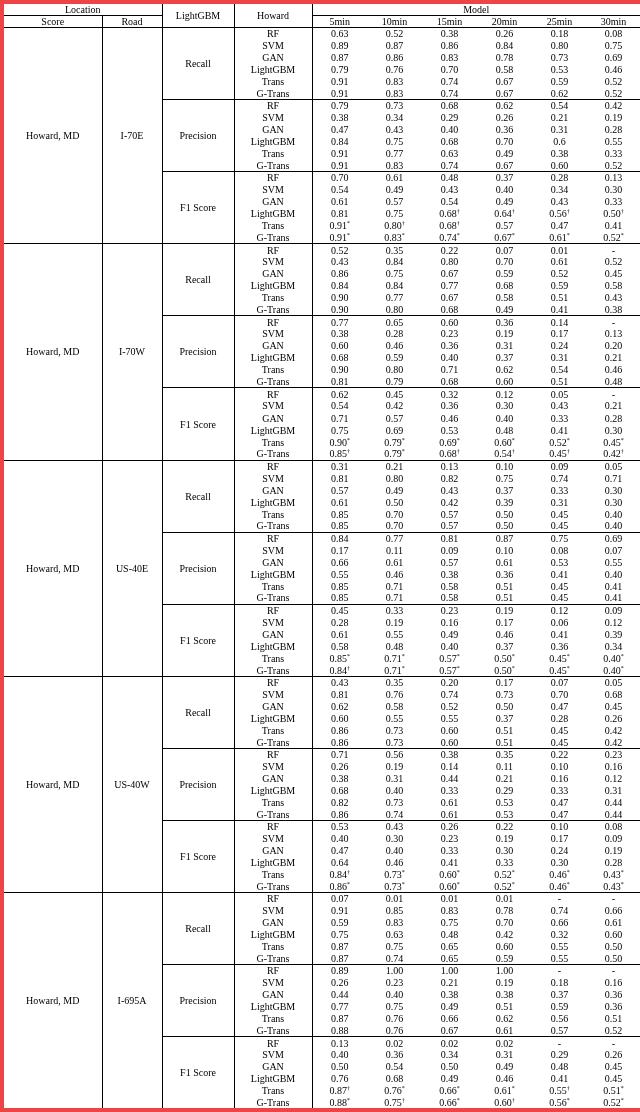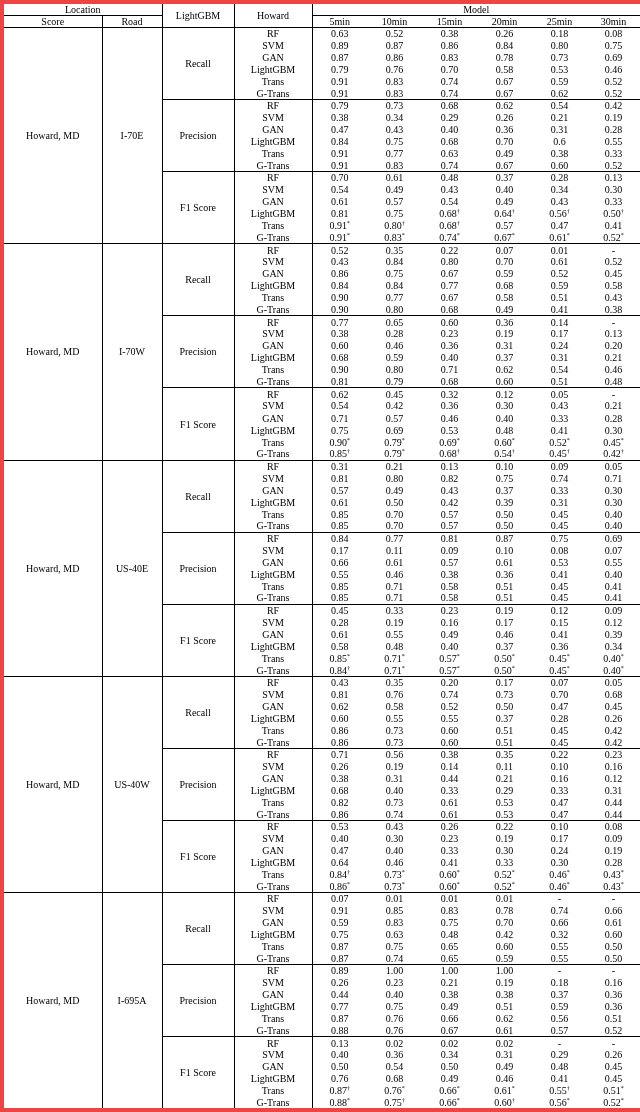--- a/index.html
+++ b/index.html
@@ -516,21 +516,21 @@
           <td class="bt">0.19</td>
           <td class="bt">0.12</td>
           <td class="bt">0.09</td>
         </tr>
         <tr>
           <td class="vr">SVM</td>
           <td class="">0.28</td>
           <td class="">0.19</td>
           <td class="">0.16</td>
           <td class="">0.17</td>
-          <td class="">0.15</td>
+          <td class="">0.06</td>
           <td class="">0.12</td>
         </tr>
         <tr>
           <td class="vr">GAN</td>
           <td class="">0.61</td>
           <td class="">0.55</td>
           <td class="">0.49</td>
           <td class="">0.46</td>
           <td class="">0.41</td>
           <td class="">0.39</td>

